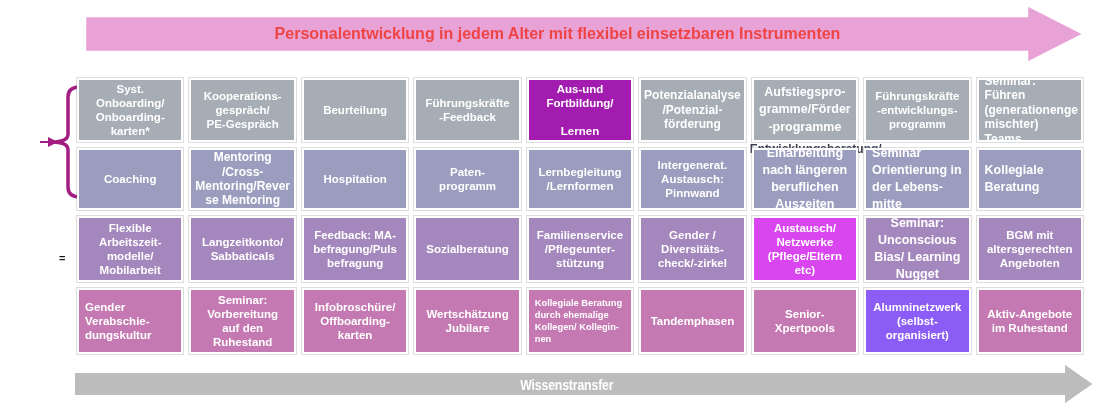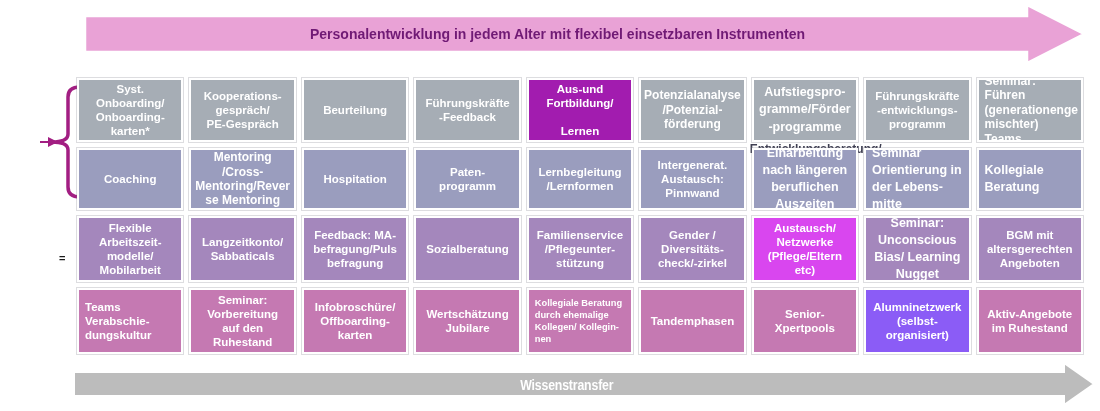--- a/index.html
+++ b/index.html
@@ -8,21 +8,21 @@
     background:#ffffff;
     font-family:"Liberation Sans",sans-serif;
   }
 
   
   .top-arrow{position:absolute;left:85px;top:3px;width:1002px;height:62px;}
   .top-arrow svg{position:absolute;left:0;top:0;}
   .top-arrow .label{
     position:absolute;left:0;top:13px;width:945px;height:36px;
     display:flex;align-items:center;justify-content:center;
-    font-size:14px;font-weight:bold;color:#701a75;
+    font-size:16px;font-weight:bold;color:#ef4444;
   }
 
   
   .bottom-arrow{position:absolute;left:74px;top:362px;width:1022px;height:44px;}
   .bottom-arrow svg{position:absolute;left:0;top:0;}
   .bottom-arrow .label{
     position:absolute;left:0;top:10px;width:985px;height:24px;
     display:flex;align-items:center;justify-content:center;
     font-size:15px;font-weight:bold;color:#fff;
   }
@@ -207,21 +207,21 @@
 Bias/ Learning
 Nugget</span>
     </div>
   <div class="card" style="background-color: rgb(164, 135, 188);">
       <span class="ct">BGM mit
 altersgerechten
 Angeboten</span>
     </div>
 
   <div class="card left" style="background-color: rgb(197, 121, 178);">
-      <span class="ct">Teams
+      <span class="ct">Gender
 Verabschie-
 dungskultur</span>
     </div>
   <div class="card" style="background-color: rgb(197, 121, 178);">
       <span class="ct">Seminar:
 Vorbereitung
 auf den
 Ruhestand</span>
     </div>
   <div class="card" style="background-color: rgb(197, 121, 178);">

